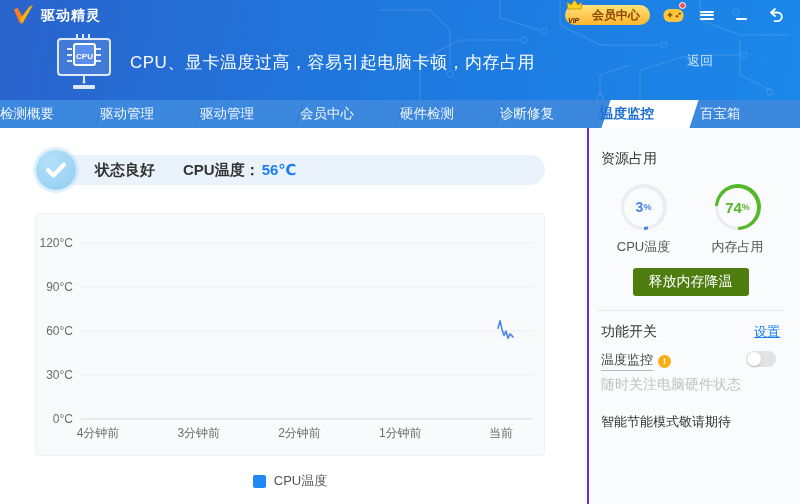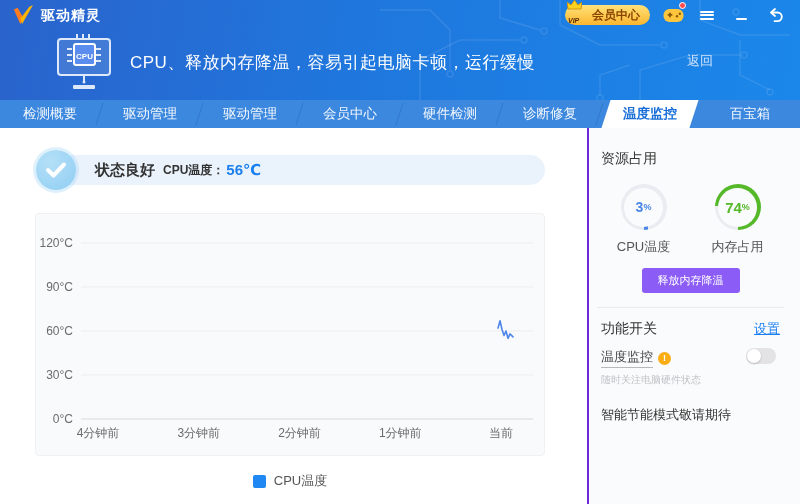--- a/index.html
+++ b/index.html
@@ -22,37 +22,37 @@
   .min-icon { width:11px; height:2px; background:#fff; border-radius:1px; margin-top:8px; }
   .red-dot { position:absolute; top:-2px; right:-2px; width:7px; height:7px; background:#ff4d4f; border:1px solid #fff; border-radius:50%; }
 
   .banner { position:relative; height:70px; z-index:2; }
   .banner-icon { position:absolute; left:55px; top:4px; }
   .headline { position:absolute; left:130px; top:0; height:64px; display:flex; align-items:center; color:#fff; font-size:17px; letter-spacing:0.5px; }
   .back-link { position:absolute; right:87px; top:22px; color:#cfe2fa; font-size:13px; cursor:pointer; }
 
   
   .nav { display:flex; height:28px; background:#3c88de; position:relative; }
-  .tab { position:relative; flex:1; display:flex; align-items:center; justify-content:center; color:#f2f7fd; font-size:13.5px; cursor:pointer; }
+  .tab { position:relative; flex:1; display:flex; align-items:center; justify-content:flex-start; color:#f2f7fd; font-size:13.5px; cursor:pointer; }
   .tab:not(:last-child)::after { content:""; position:absolute; right:0; top:3px; bottom:3px; width:1px; background:rgba(10,60,130,0.22); transform:skewX(-18deg); }
   .tab.active { color:#1a6ed8; font-weight:bold; }
   .tab.active::before { content:""; position:absolute; left:6px; right:6px; top:0; bottom:0; background:#fff; transform:skewX(-18deg); }
   .tab.active::after { display:none; }
   .tab span { position:relative; z-index:1; }
 
   
   .content { display:flex; height:376px; }
   .main { width:563px; position:relative; }
   .sidebar { width:237px; background:#fafbfc; border-left:2px solid #6d28d9; padding:22px 20px 0 12px;margin-left:24px; }
 
   
   .status-row { position:relative; height:40px; margin:22px 18px 0 36px;text-decoration:underline; }
   .status-pill { position:absolute; left:20px; right:0; top:5px; height:30px; background:#eaf3fb; border-radius:15px; display:flex; align-items:center; padding-left:39px; }
   .status-state { font-size:15px; font-weight:bold; color:#333; }
-  .status-temp { font-size:12px; font-weight:bold; color:#333; margin-left:8px; }
+  .status-temp { font-size:15px; font-weight:bold; color:#333; margin-left:28px; }
   .status-temp-value { font-size:15px; font-weight:bold; color:#1a7ff0; margin-left:2px; }
   .status-circle { position:absolute; left:0; top:0; width:40px; height:40px; border-radius:50%; background:radial-gradient(circle at 35% 30%,#b5e0f8,#8fcdf2); box-shadow:0 0 0 3px rgba(160,212,245,0.35); display:flex; align-items:center; justify-content:center; z-index:1; }
 
   
   .chart-panel { margin:23px 18px 0 35px; width:510px; height:243px; background:#f9fafb; border:1px solid #f1f1f3; border-radius:4px; }
   .chart-panel svg { display:block; }
   .ytick { font-size:12px; fill:#6b6b6b; font-family:"Liberation Sans",sans-serif; }
   .xtick { font-size:12px; fill:#6b6b6b; font-family:"Liberation Sans",sans-serif; }
   .legend-row { width:510px; margin:16px 18px 0 35px; display:flex; align-items:center; justify-content:center; gap:8px; }
   .legend-swatch { width:13px; height:13px; border-radius:2px; background:#1f88f2; }
@@ -60,31 +60,31 @@
 
   
   .side-title { font-size:14px; color:#333; }
   .gauges { display:flex; justify-content:center; gap:24px; margin-top:16px; }
   .gauge { width:70px; display:flex; flex-direction:column; align-items:center; }
   .ring { position:relative; width:46px; height:46px; border-radius:50%; background:#e9ecf0; }
   .ring-hole { position:absolute; inset:3.5px; border-radius:50%; background:#fafbfc; display:flex; align-items:center; justify-content:center; }
   .gauge-value { font-size:14px; font-weight:bold; }
   .gauge-unit { font-size:9px; font-weight:bold; }
   .gauge-label { margin-top:8px; font-size:13px; color:#555; }
-  .release-btn { display:block; margin:12px auto 0; background:#8b5cf6; color:#fff; font-size:11px; border:none; border-radius:3px; padding:5px 16px; cursor:pointer; font-family:inherit; }
+  .release-btn { display:block; margin:12px auto 0; background:#4d7c0f; color:#fff; font-size:14px; border:none; border-radius:3px; padding:5px 16px; cursor:pointer; font-family:inherit; }
   .side-divider { height:1px; background:#ebebee; margin:14px -4px 0; }
   .feature-head { display:flex; align-items:center; justify-content:space-between; margin-top:12px; }
   .settings-link { font-size:13px; color:#1a7ff0; text-decoration:underline; cursor:pointer; }
   .toggle-row { position:relative; margin-top:10px; display:flex; align-items:center; gap:5px; }
   .toggle-label { font-size:13px; color:#444; border-bottom:1px solid #b9b9b9; padding-bottom:1px; cursor:pointer; }
   .warn-icon { width:13px; height:13px; border-radius:50%; background:#faad14; color:#fff; font-size:9px; font-weight:bold; display:flex; align-items:center; justify-content:center; }
   .warn-icon::after { content:"!"; }
   .toggle { position:absolute; right:4px; top:0; width:30px; height:16px; border-radius:8px; background:#e3e3e6; cursor:pointer; }
   .toggle-knob { position:absolute; left:1px; top:1px; width:14px; height:14px; border-radius:50%; background:#fff; box-shadow:0 1px 2px rgba(0,0,0,0.2); }
-  .toggle-desc { margin-top:5px; font-size:10px; color:#c2c2c6; }
+  .toggle-desc { margin-top:5px; font-size:14px; color:#c2c2c6; }
   .coming-soon { margin-top:19px; font-size:13px; color:#333; }
 </style>
 </head>
 <body>
 
 <div class="header">
   <svg class="circuit" width="800" height="100" viewBox="0 0 800 100">
     <g stroke="rgba(255,255,255,0.10)" stroke-width="1.5" fill="none">
       <polyline points="380,10 430,10 450,30 450,70"></polyline>
         <circle cx="450" cy="74" r="3"></circle>
@@ -163,21 +163,21 @@
         <line x1="41" y1="15" x2="46" y2="15"></line>
           <line x1="41" y1="21" x2="46" y2="21"></line>
           <line x1="41" y1="27" x2="46" y2="27"></line>
         <line x1="29" y1="41" x2="29" y2="47"></line>
       </g>
       <rect x="19" y="10" width="21" height="21" rx="2" fill="#5b8dee" stroke="#ffffff" stroke-width="2"></rect>
       <text x="29.5" y="24.5" text-anchor="middle" font-size="8" font-weight="bold" fill="#ffffff" font-family="Liberation Sans, sans-serif">CPU</text>
       <circle cx="29" cy="48" r="1.5" fill="#dde9fb"></circle>
       <rect x="18" y="51" width="22" height="4" rx="1" fill="#dde9fb"></rect>
     </svg>
-    <div class="headline">CPU、释放内存降温，容易引起电脑卡顿，运行缓慢</div>
+    <div class="headline">CPU、显卡温度过高，容易引起电脑卡顿，内存占用</div>
     <span class="back-link">返回</span>
   </div>
 </div>
 
 <div class="nav">
   <div class="tab">
       <span>检测概要</span>
     </div>
   <div class="tab">
       <span>驱动管理</span>

